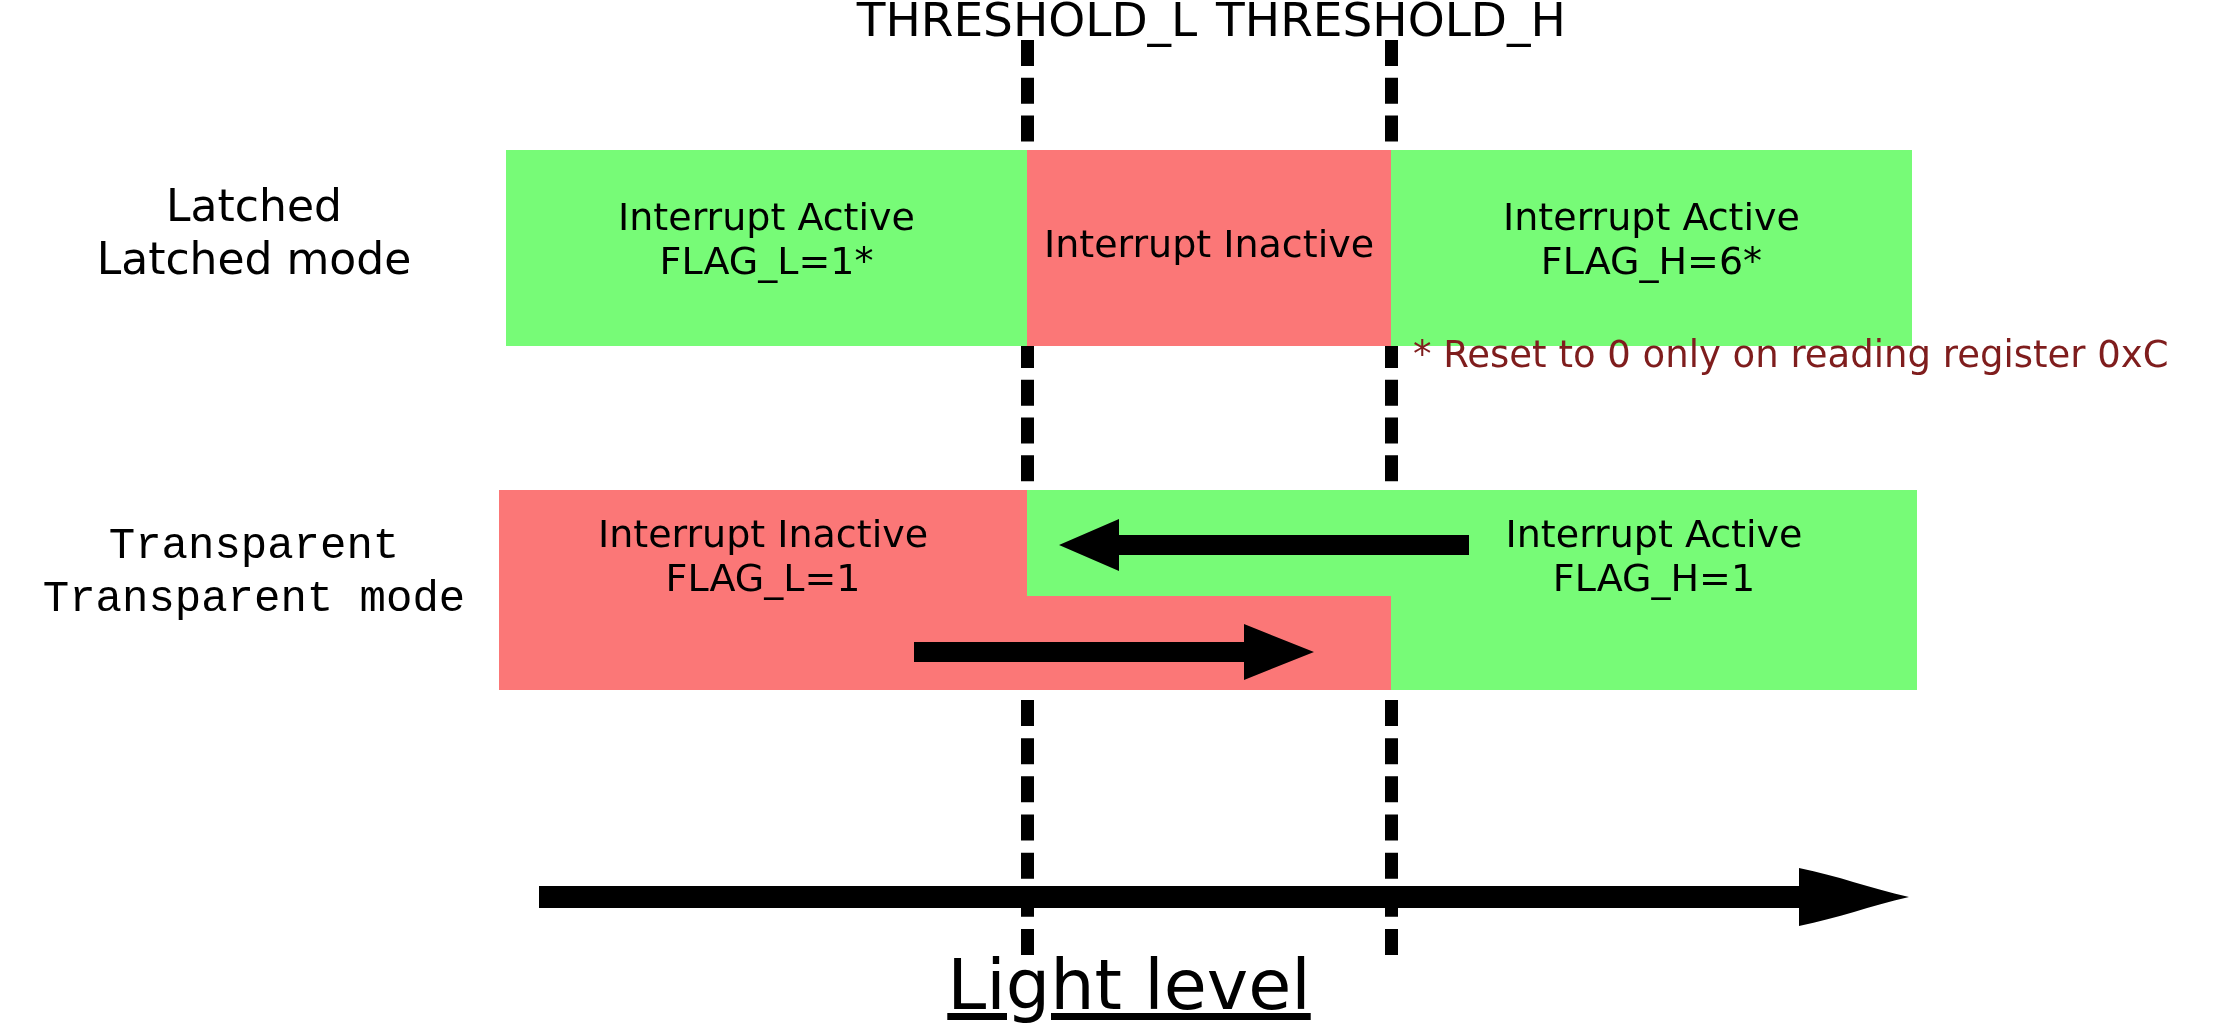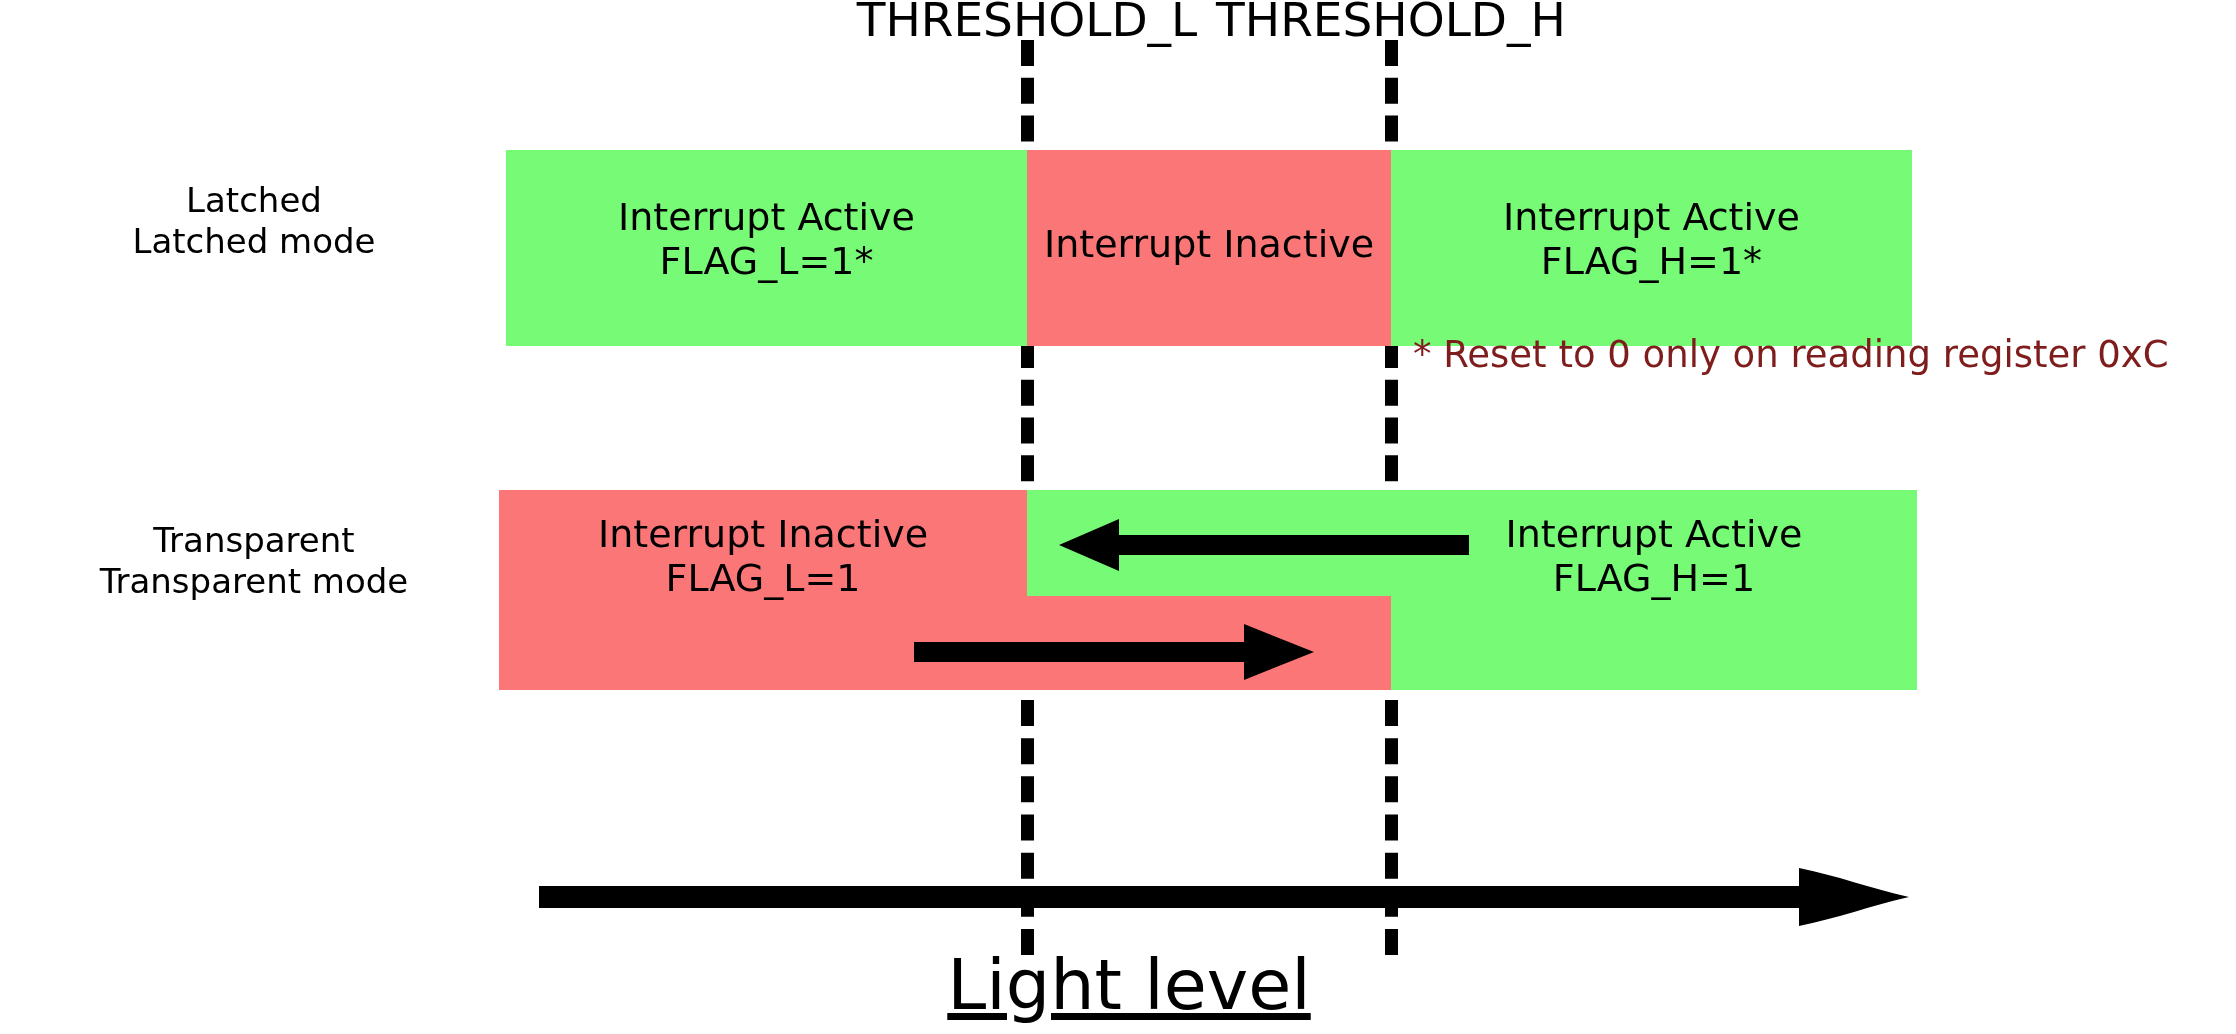--- a/index.html
+++ b/index.html
@@ -12,21 +12,21 @@
 
   .vline{position:absolute;width:0;border-left:13px dashed #000;}
 
   .bar{position:absolute;}
   .green{background:#77fb77;}
   .red{background:#fb7777;}
 
   .barlabel{position:absolute;text-align:center;font-size:38px;line-height:1.17;
             white-space:nowrap;color:#000;}
 
-  .sidelabel{position:absolute;text-align:center;font-size:34px;line-height:1.2;
+  .sidelabel{position:absolute;text-align:center;font-size:44px;line-height:1.2;
              white-space:nowrap;color:#000;}
 
   .footnote{position:absolute;font-size:37px;line-height:1;white-space:nowrap;color:#7f1d1d;}
 
   .axis-line{position:absolute;background:#000;}
   .axis-title{position:absolute;font-size:70px;line-height:1;white-space:nowrap;color:#000;text-decoration:underline;}
 
   svg{display:block;overflow:visible;}
   .arrowsvg{position:absolute;}
 </style>
@@ -58,26 +58,26 @@
     <div>Interrupt Active</div>
     <div>FLAG_L=1*</div>
   </div>
 
   <div class="barlabel" style="left:1018px;top:222px;width:364px;">
     <div>Interrupt Inactive</div>
   </div>
 
   <div class="barlabel" style="left:1382px;top:195px;width:521px;">
     <div>Interrupt Active</div>
-    <div>FLAG_H=1*</div>
+    <div>FLAG_H=6*</div>
   </div>
 
   <div class="footnote" style="left:1404px;top:336px;">* Reset to 0 only on reading register 0xC</div>
 
-  <div class="sidelabel" style="left:0px;top:520px;width:490px;">
+  <div class="sidelabel" style="left:0px;top:520px;width:490px;font-family:Liberation Mono, monospace;">
     <div>Transparent</div>
     <div>Transparent mode</div>
   </div>
 
   <div class="bar red" style="left:490px;top:490px;width:528px;height:200px;"></div>
 
   <div class="bar green" style="left:1382px;top:490px;width:526px;height:200px;"></div>
 
   <div class="bar green" style="left:1018px;top:490px;width:364px;height:106px;"></div>
   <div class="bar red" style="left:1018px;top:596px;width:364px;height:94px;"></div>

